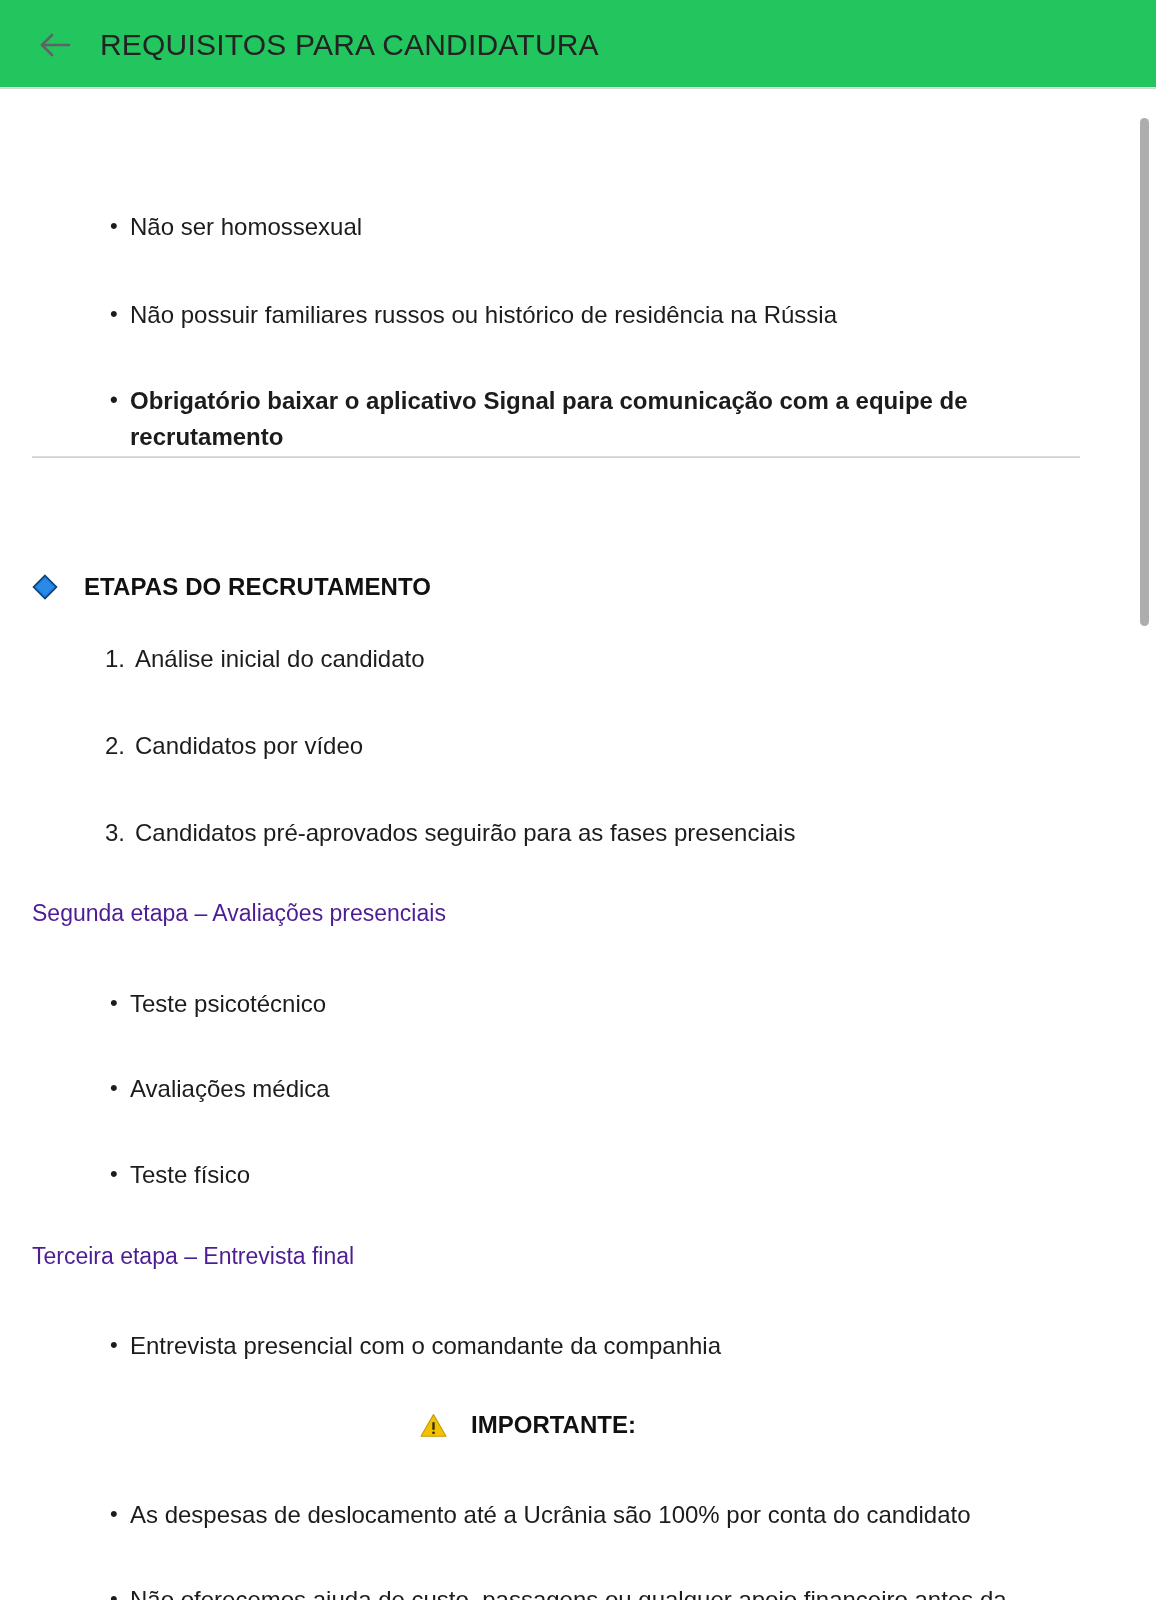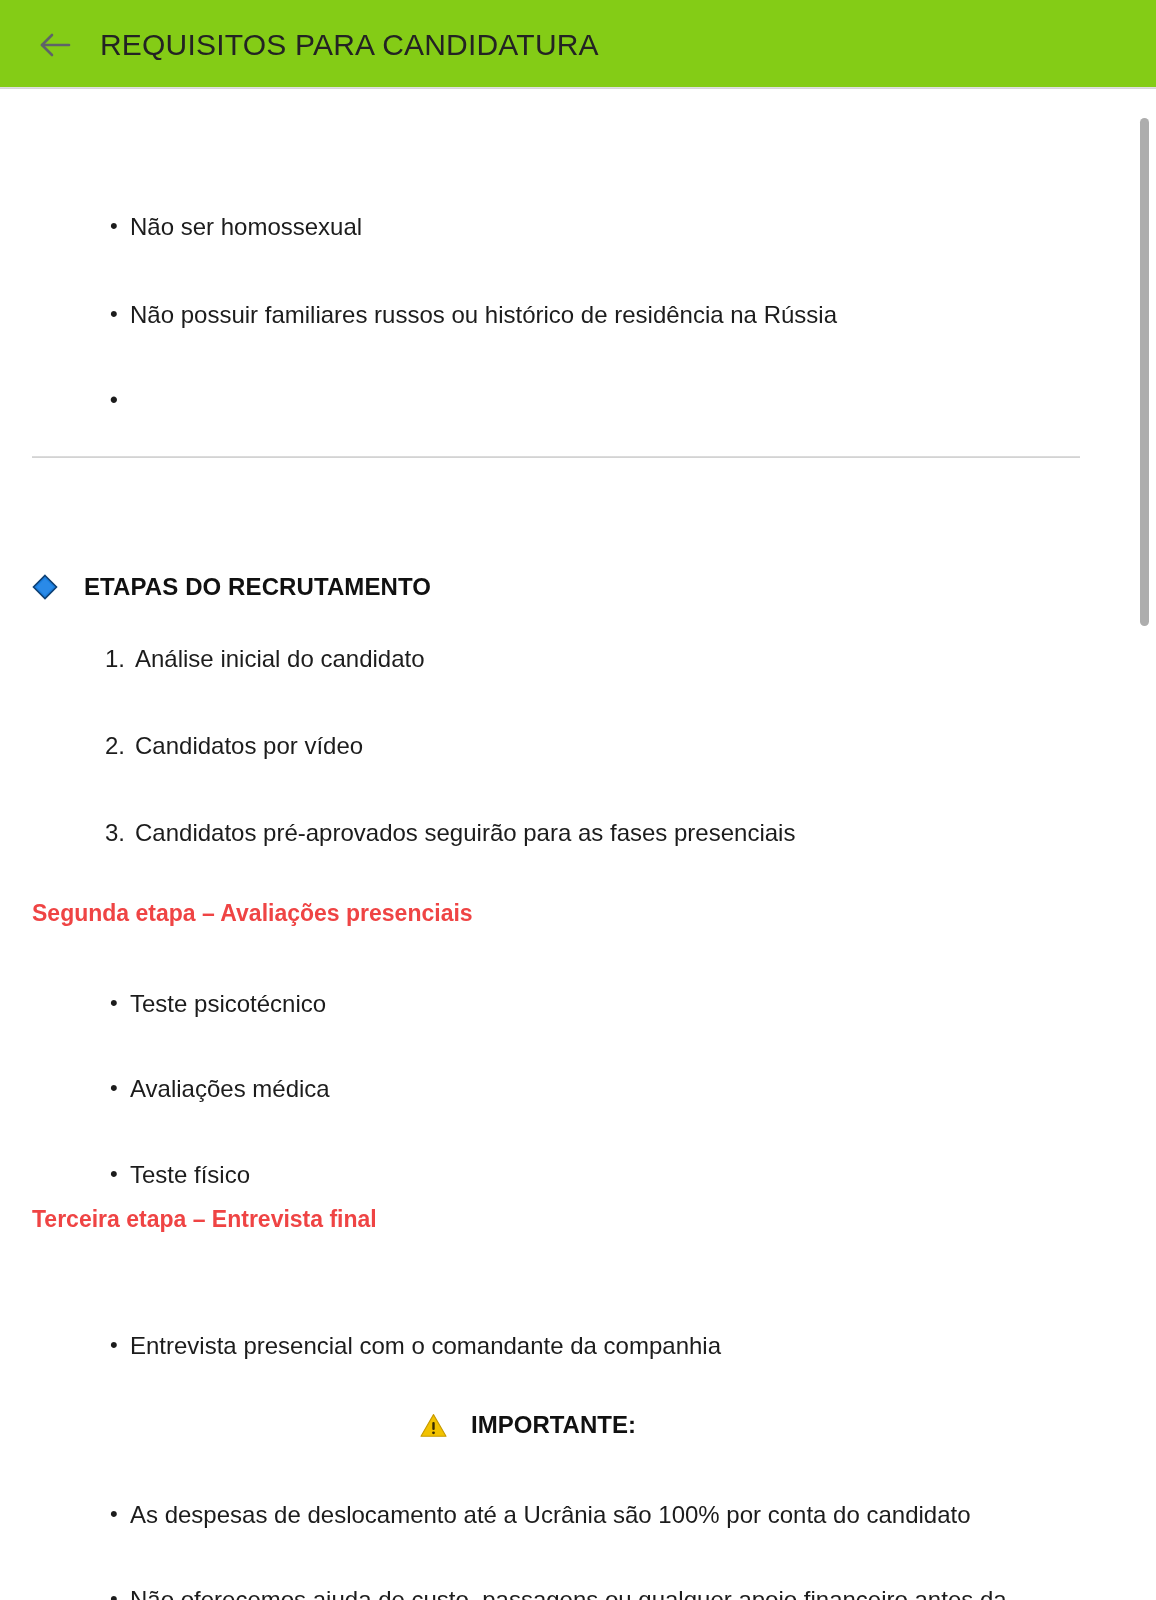--- a/index.html
+++ b/index.html
@@ -17,21 +17,21 @@
     position: relative;
   }
 
   
   .appbar {
     position: relative;
     height: 89px;
     display: flex;
     align-items: center;
     padding-left: 34px;
-    background: #84cc16;
+    background: #22c55e;
   }
   .back-btn {
     width: 42px;
     height: 42px;
     flex: 0 0 auto;
     display: flex;
     align-items: center;
     justify-content: center;
     cursor: pointer;
     background: transparent;
@@ -96,22 +96,22 @@
     display: flex;
     align-items: center;
     font-size: 24px;
     font-weight: bold;
     color: #111;
   }
   .section-head .label { margin-left: 26px; letter-spacing: 0.1px; }
 
   .subhead {
     font-size: 23px;
-    font-weight: bold;
-    color: #ef4444;
+    font-weight: normal;
+    color: #4c1d95;
   }
 
   .rule {
     height: 2px;
     background: linear-gradient(to bottom, #e0e0e0, #cfcfcf);
   }
 
   .important {
     display: flex;
     align-items: center;
@@ -181,20 +181,21 @@
     <span class="txt">Não ser homossexual</span>
   </div>
 
   <div class="abs bullet-row" style="top:208px; padding-left:110px; padding-right:80px;">
     <span class="dot">•</span>
     <span class="txt">Não possuir familiares russos ou histórico de residência na Rússia</span>
   </div>
 
   <div class="abs bullet-row bold" style="top:294px; padding-left:110px; padding-right:60px;">
     <span class="dot">•</span>
+    <span class="txt">Obrigatório baixar o aplicativo Signal para comunicação com a equipe de recrutamento</span>
   </div>
 
   <div class="abs rule" style="top:367px; left:32px; right:76px;"></div>
 
   <div class="abs section-head" style="top:484px; padding-left:32px;">
     <svg class="diamond" viewBox="0 0 26 26">
       <polygon points="13,1.5 24.5,13 13,24.5 1.5,13" fill="#1b7fe0" stroke="#0d3f73" stroke-width="1.6"></polygon>
       <polygon points="13,4.5 21.5,13 13,21.5 4.5,13" fill="#2a8ae8"></polygon>
     </svg>
     <span class="label">ETAPAS DO RECRUTAMENTO</span>
@@ -225,21 +226,21 @@
   <div class="abs bullet-row" style="top:982px; padding-left:110px; padding-right:80px;">
     <span class="dot">•</span>
     <span class="txt">Avaliações médica</span>
   </div>
 
   <div class="abs bullet-row" style="top:1068px; padding-left:110px; padding-right:80px;">
     <span class="dot">•</span>
     <span class="txt">Teste físico</span>
   </div>
 
-  <div class="abs subhead" style="top:1117px; padding-left:32px;">Terceira etapa – Entrevista final</div>
+  <div class="abs subhead" style="top:1154px; padding-left:32px;">Terceira etapa – Entrevista final</div>
 
   <div class="abs bullet-row" style="top:1239px; padding-left:110px; padding-right:80px;">
     <span class="dot">•</span>
     <span class="txt">Entrevista presencial com o comandante da companhia</span>
   </div>
 
   <div class="abs important" style="top:1322px; justify-content:center; padding-right:100px;gap:13px;">
     <svg class="warn" viewBox="0 0 27 25">
       <polygon points="13.5,1.6 26,23.2 1,23.2" fill="#f2c200" stroke="#c79a00" stroke-width="1.1" stroke-linejoin="round"></polygon>
       <rect x="12.3" y="9" width="2.4" height="8" rx="1.1" fill="#3a2d00"></rect>

